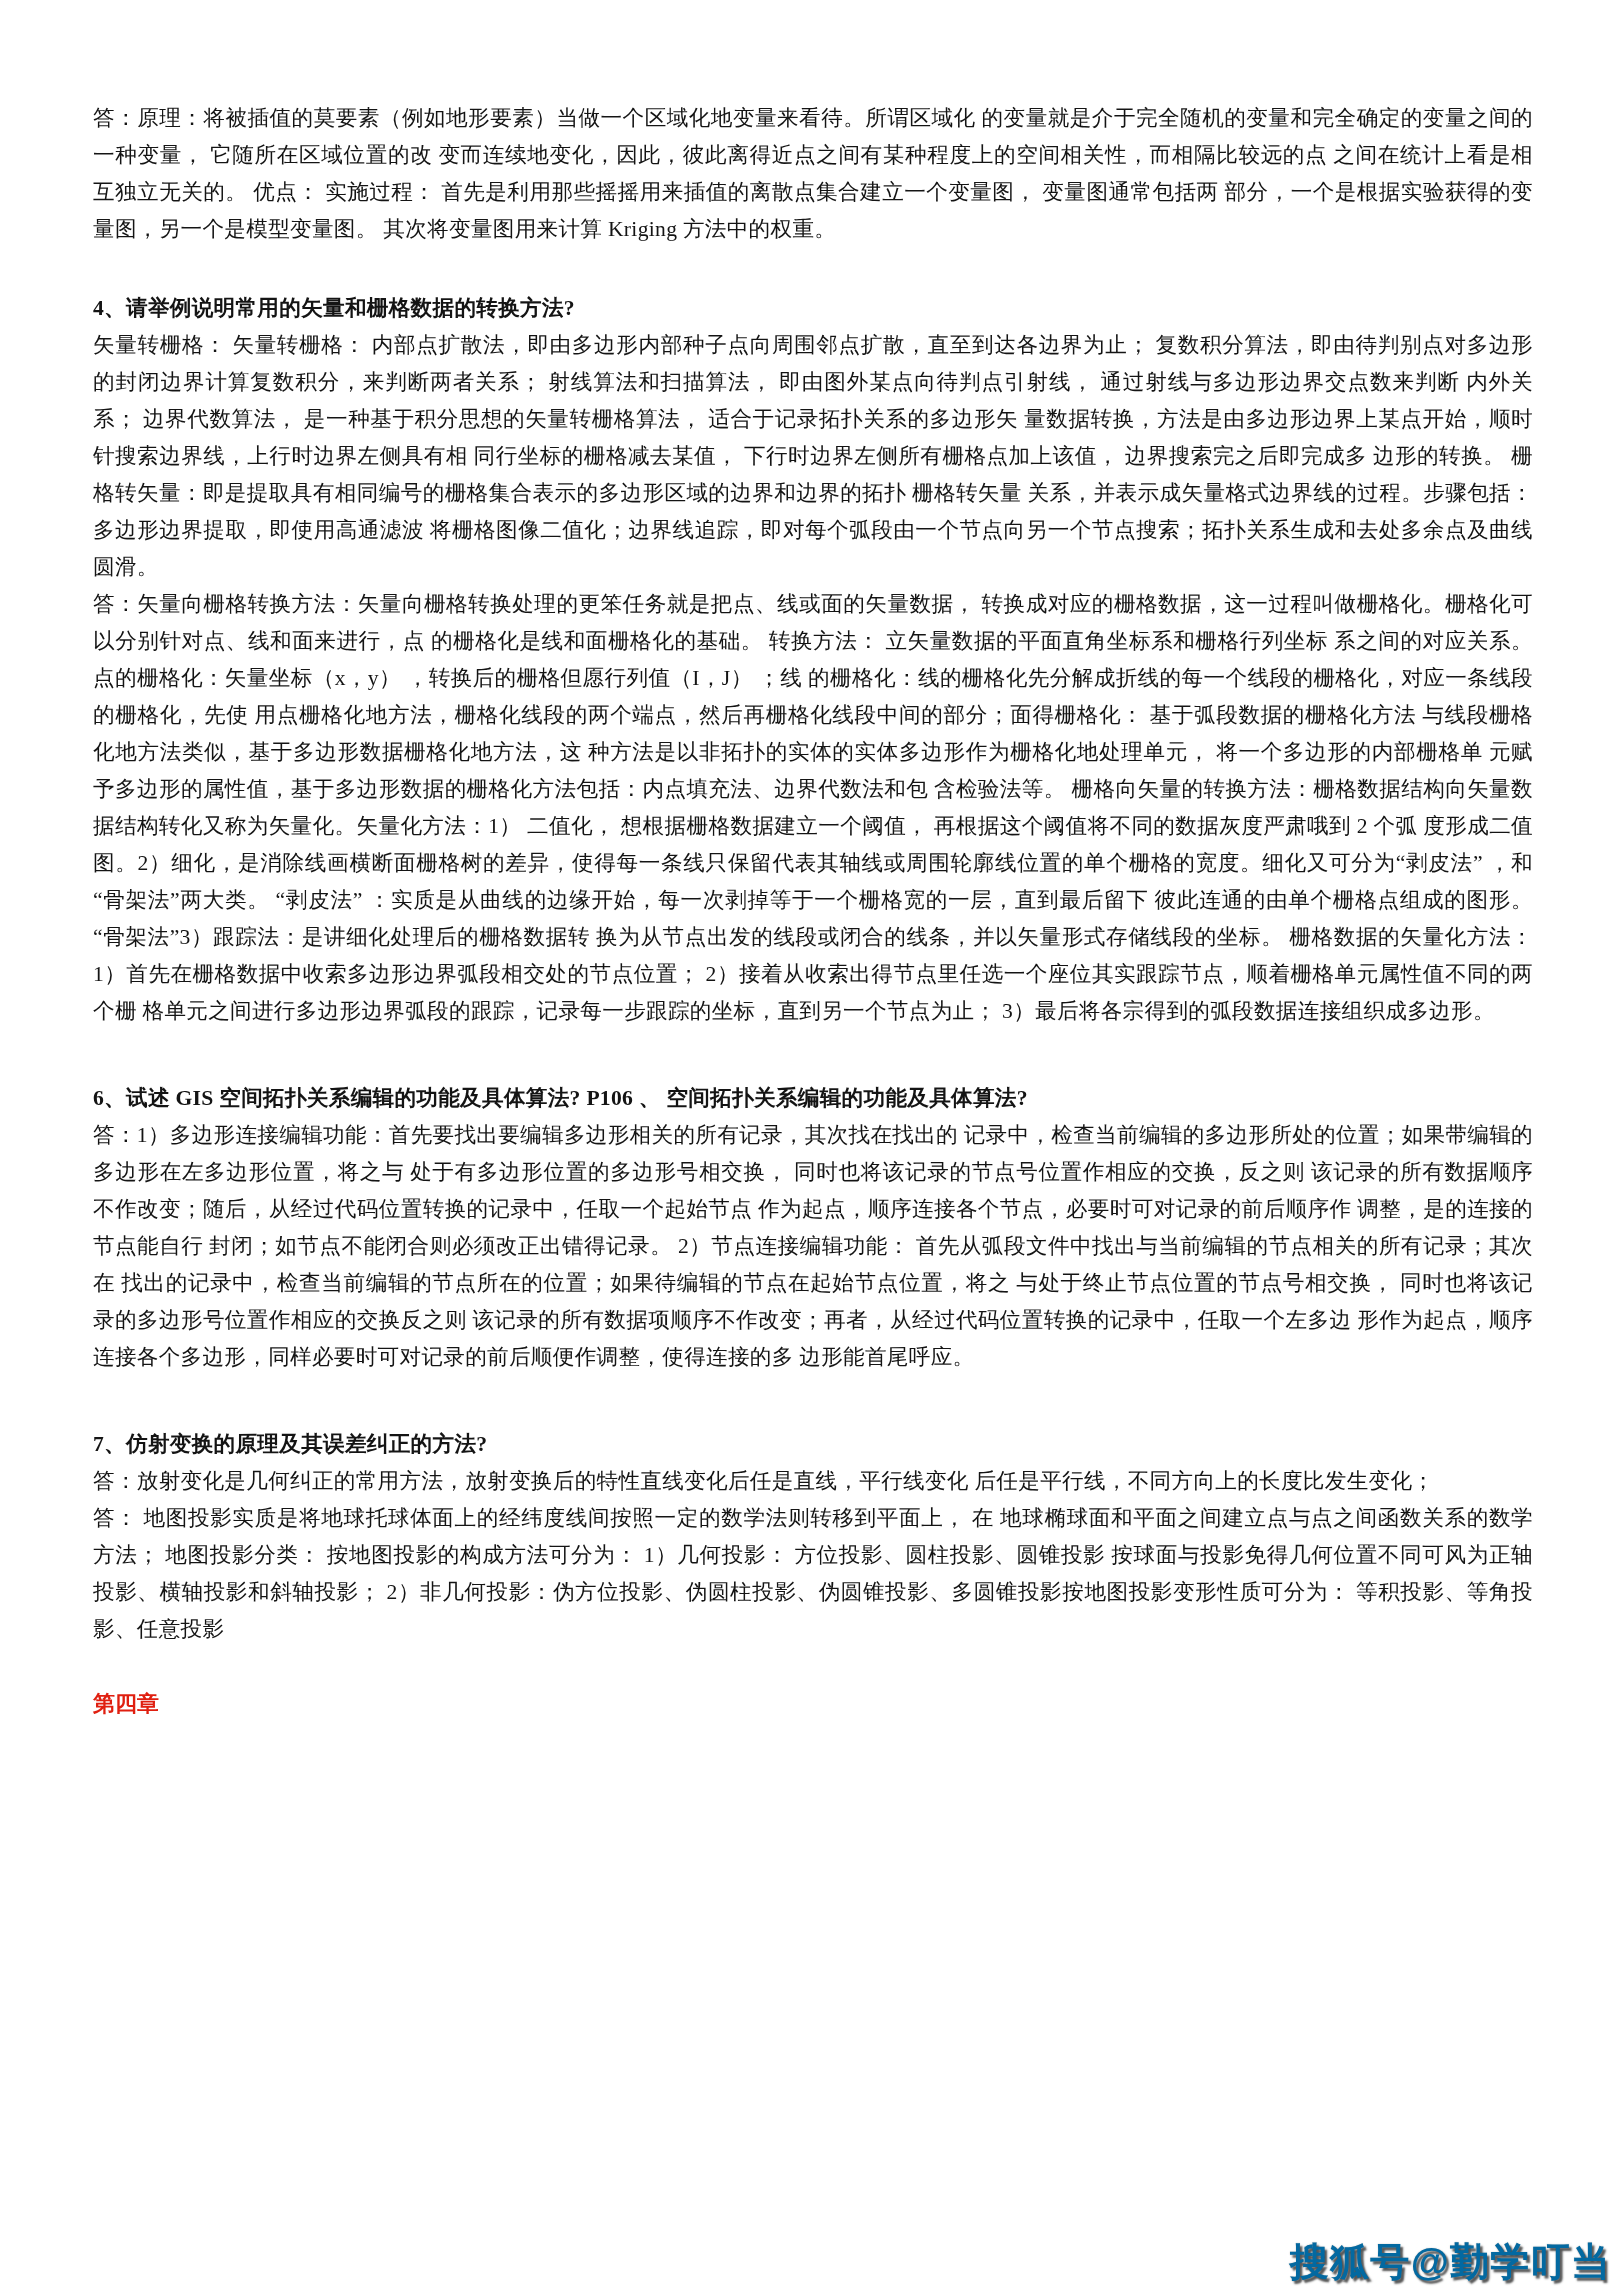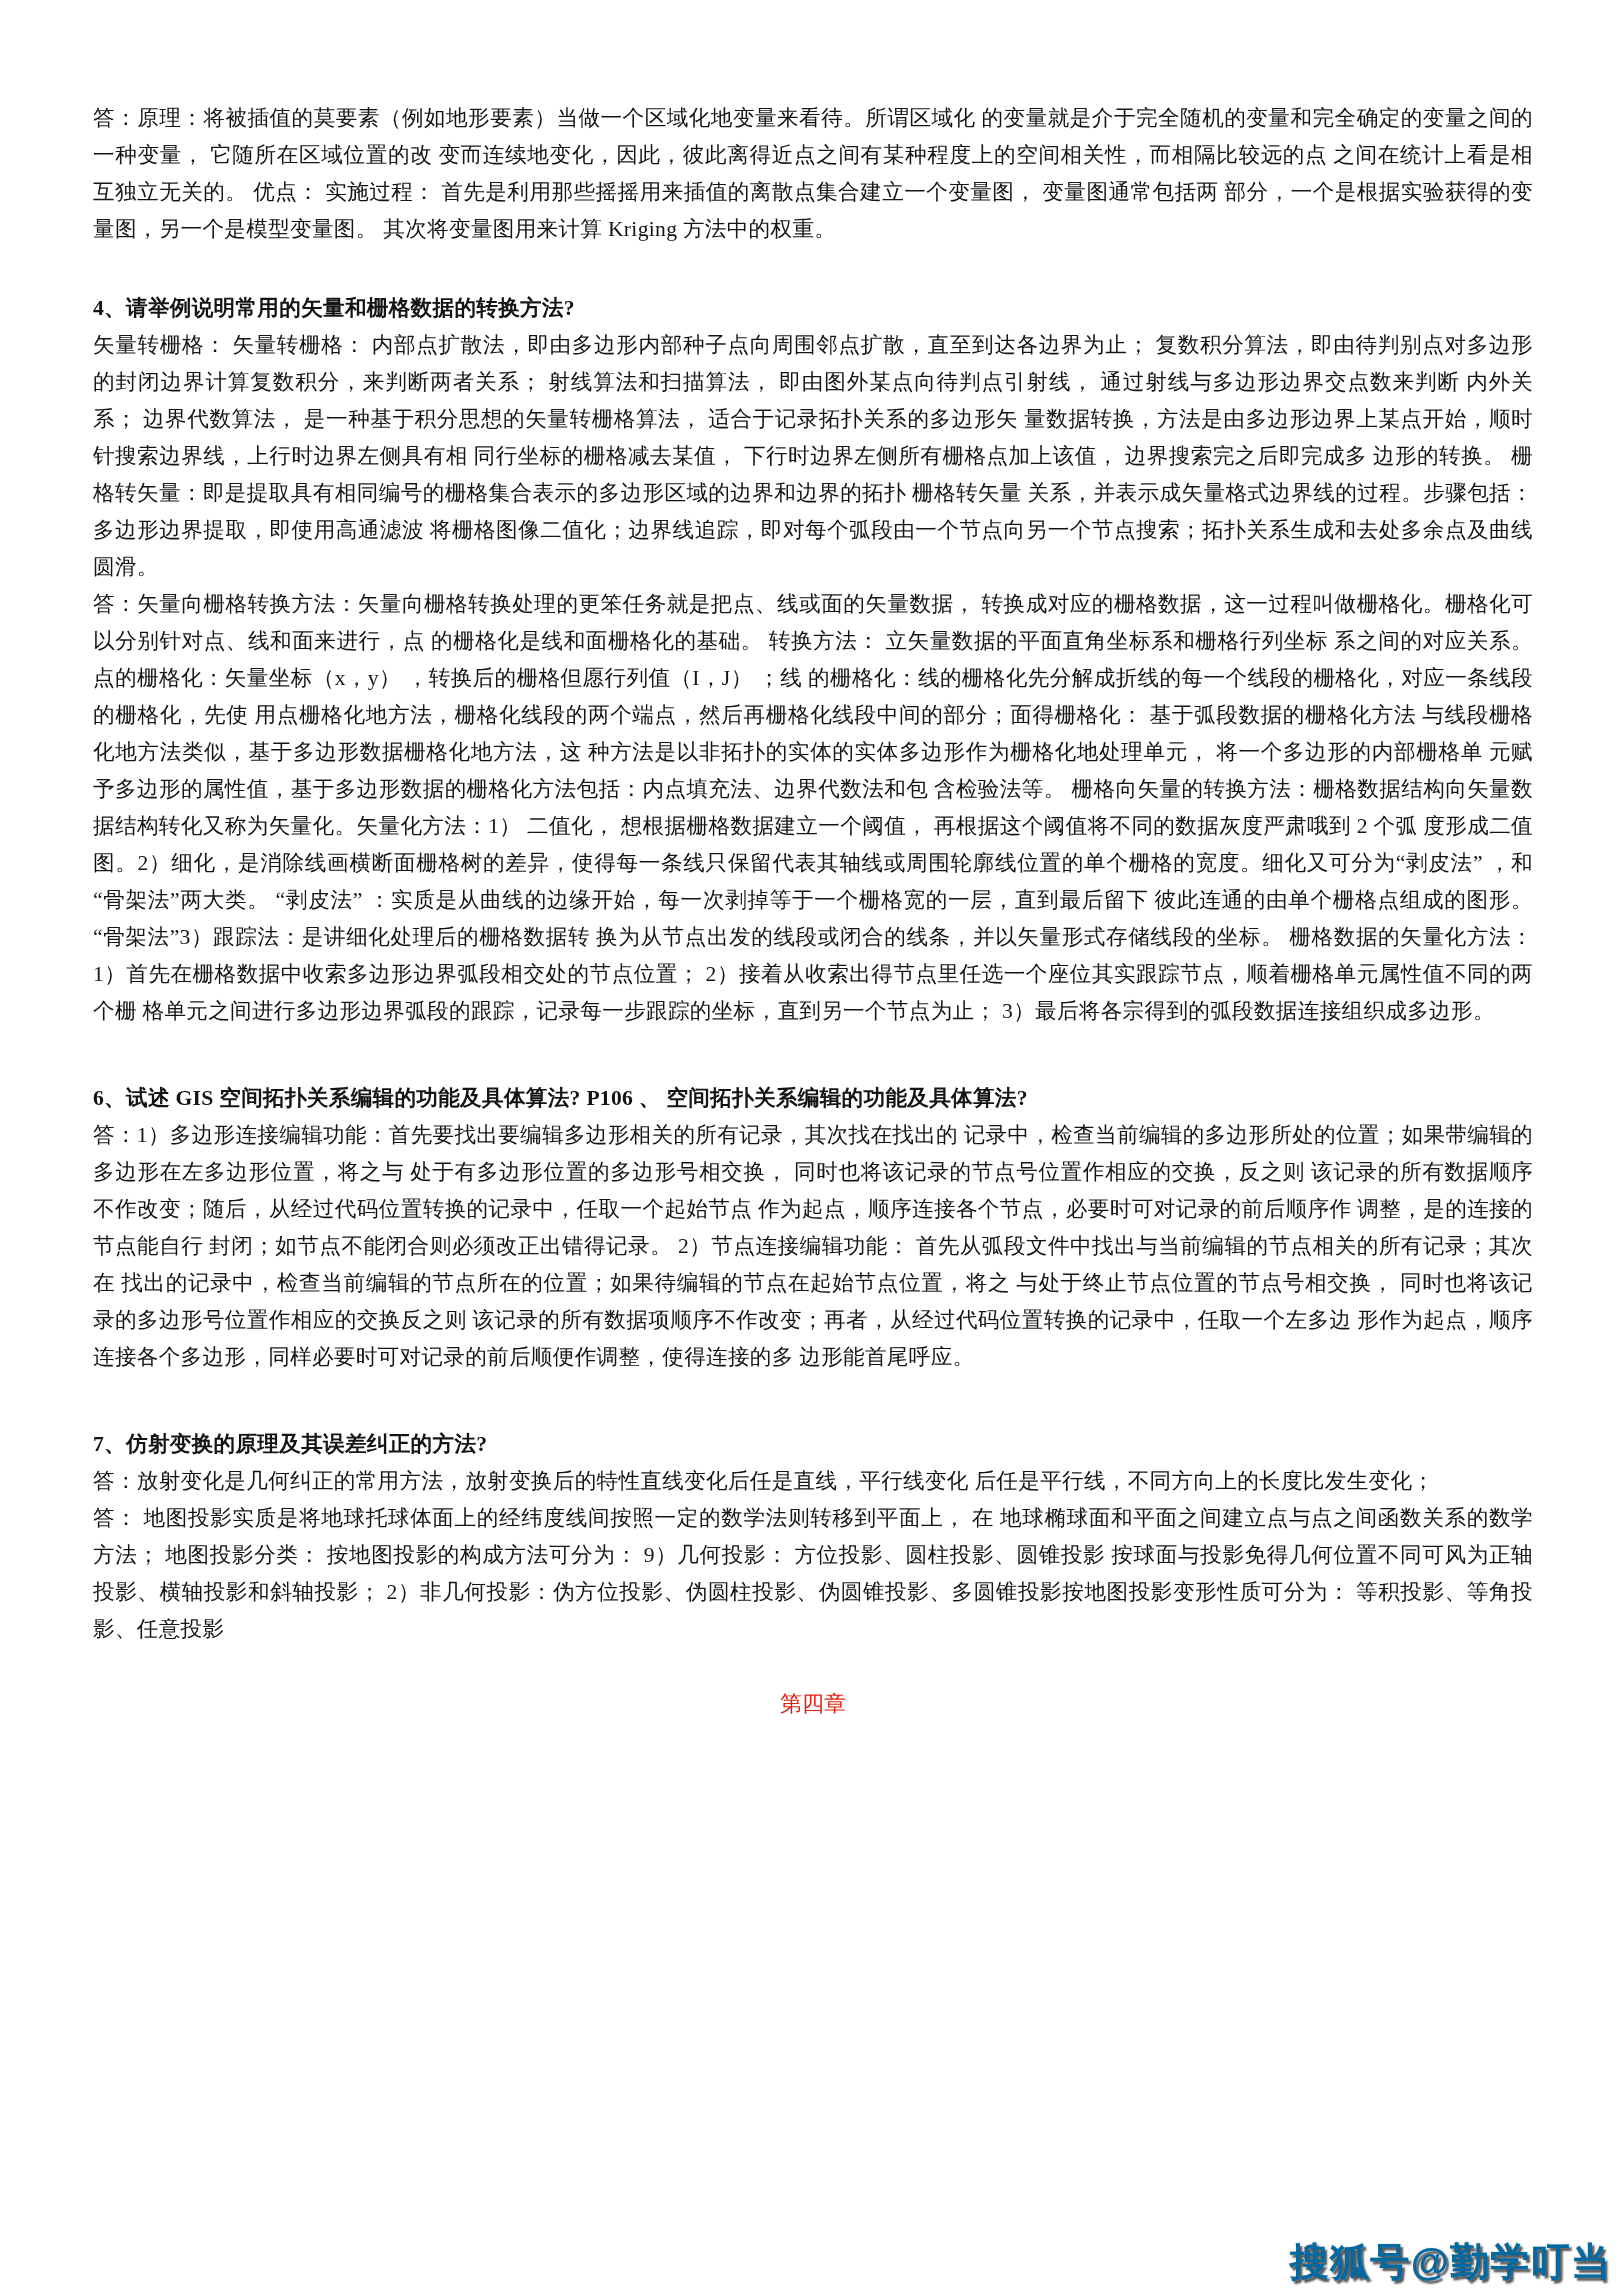--- a/index.html
+++ b/index.html
@@ -29,22 +29,21 @@
     line-height:37px;
     font-weight:bold;
     margin:0;
     letter-spacing:0.3px;
   }
   .mt-1{margin-top:42px;}
   .mt-2{margin-top:50px;}
   .chapter{
     font-size:22px;
     line-height:37px;
-    font-weight:normal;
-    text-align:center;
+    font-weight:bold;
     margin:37px 0 0 0;
   }
   .watermark{
     position:absolute;
     right:11.8px;
     bottom:6.5px;
     font-family:"Liberation Sans","DejaVu Sans",sans-serif;
     font-size:39px;
     font-weight:bold;
     color:#0369a1;
@@ -68,19 +67,19 @@
 
   <p class="heading mt-2">6、试述 GIS 空间拓扑关系编辑的功能及具体算法? P106 、 空间拓扑关系编辑的功能及具体算法?</p>
 
   <p class="para">答：1）多边形连接编辑功能：首先要找出要编辑多边形相关的所有记录，其次找在找出的 记录中，检查当前编辑的多边形所处的位置；如果带编辑的多边形在左多边形位置，将之与 处于有多边形位置的多边形号相交换， 同时也将该记录的节点号位置作相应的交换，反之则 该记录的所有数据顺序不作改变；随后，从经过代码位置转换的记录中，任取一个起始节点 作为起点，顺序连接各个节点，必要时可对记录的前后顺序作 调整，是的连接的节点能自行 封闭；如节点不能闭合则必须改正出错得记录。 2）节点连接编辑功能： 首先从弧段文件中找出与当前编辑的节点相关的所有记录；其次在 找出的记录中，检查当前编辑的节点所在的位置；如果待编辑的节点在起始节点位置，将之 与处于终止节点位置的节点号相交换， 同时也将该记录的多边形号位置作相应的交换反之则 该记录的所有数据项顺序不作改变；再者，从经过代码位置转换的记录中，任取一个左多边 形作为起点，顺序连接各个多边形，同样必要时可对记录的前后顺便作调整，使得连接的多 边形能首尾呼应。</p>
 
   <p class="heading mt-2">7、仿射变换的原理及其误差纠正的方法?</p>
 
   <p class="para">答：放射变化是几何纠正的常用方法，放射变换后的特性直线变化后任是直线，平行线变化 后任是平行线，不同方向上的长度比发生变化；</p>
 
 
-  <p class="para">答： 地图投影实质是将地球托球体面上的经纬度线间按照一定的数学法则转移到平面上， 在 地球椭球面和平面之间建立点与点之间函数关系的数学方法； 地图投影分类： 按地图投影的构成方法可分为： 9）几何投影： 方位投影、圆柱投影、圆锥投影 按球面与投影免得几何位置不同可风为正轴投影、横轴投影和斜轴投影； 2）非几何投影：伪方位投影、伪圆柱投影、伪圆锥投影、多圆锥投影按地图投影变形性质可分为： 等积投影、等角投影、任意投影</p>
+  <p class="para">答： 地图投影实质是将地球托球体面上的经纬度线间按照一定的数学法则转移到平面上， 在 地球椭球面和平面之间建立点与点之间函数关系的数学方法； 地图投影分类： 按地图投影的构成方法可分为： 1）几何投影： 方位投影、圆柱投影、圆锥投影 按球面与投影免得几何位置不同可风为正轴投影、横轴投影和斜轴投影； 2）非几何投影：伪方位投影、伪圆柱投影、伪圆锥投影、多圆锥投影按地图投影变形性质可分为： 等积投影、等角投影、任意投影</p>
 
   <p class="chapter" style="color:#e01f10;">第四章</p>
 </div>
 
 <div class="watermark">搜狐号@勤学叮当</div>
 
 
 </body></html>

